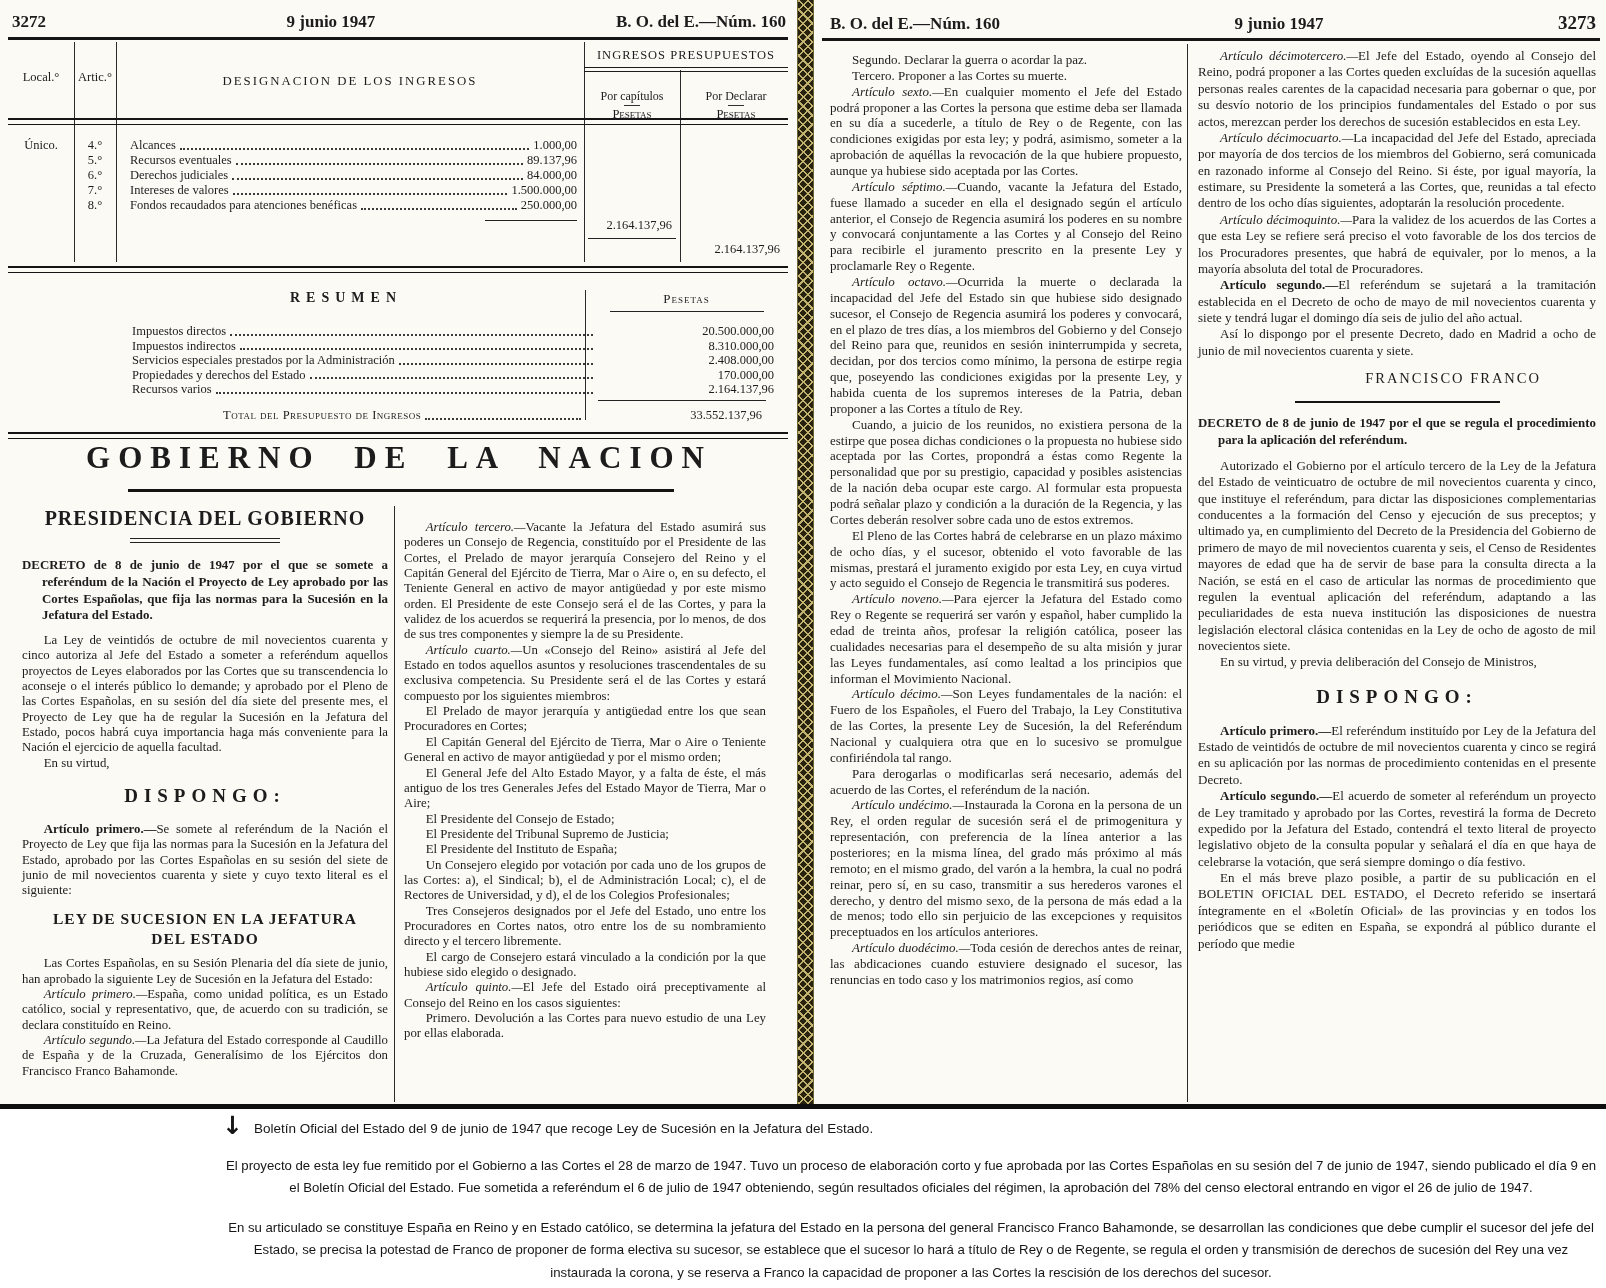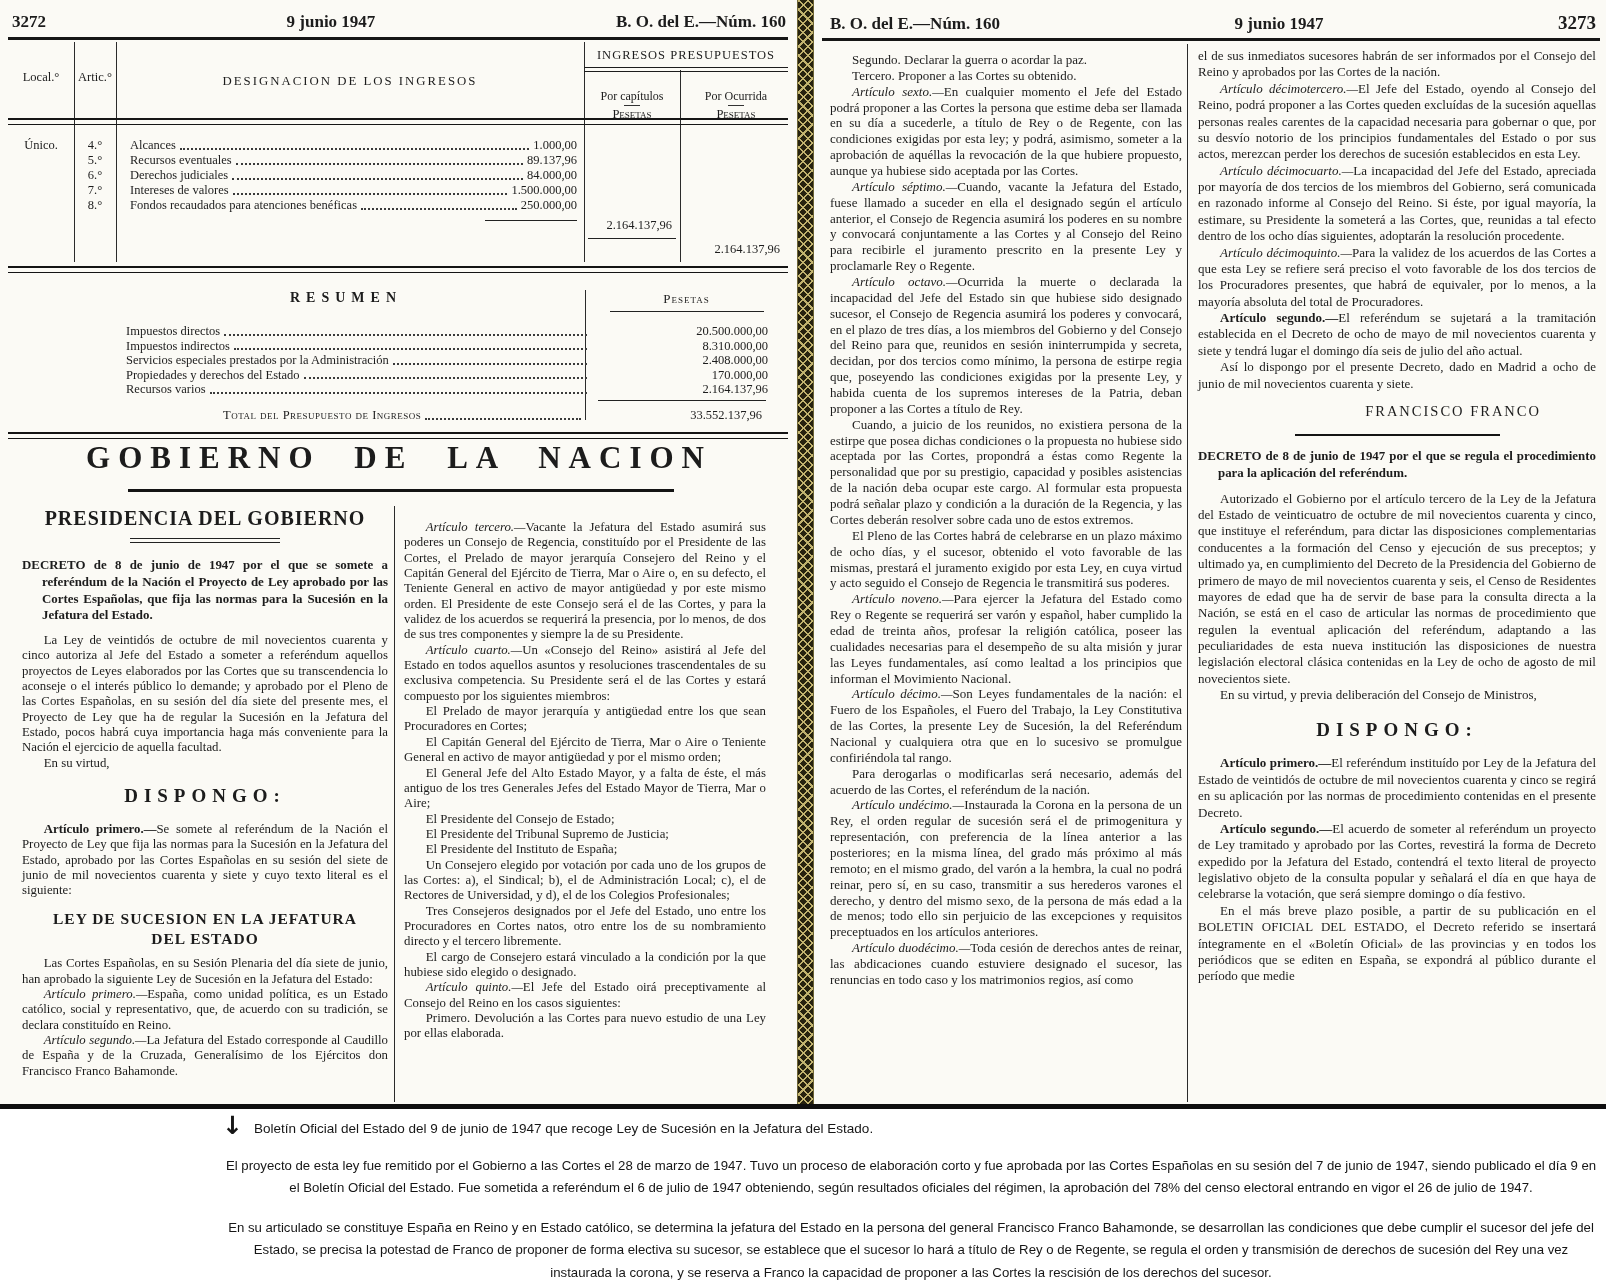--- a/index.html
+++ b/index.html
@@ -53,21 +53,21 @@
   .bt-bottomrule{position:absolute;top:266px;left:8px;width:780px;height:4px;
                  border-top:2px solid #141414;border-bottom:1px solid #141414;}
   
   .rs{position:absolute;top:282px;left:8px;width:780px;height:146px;font-size:12.5px;}
   .rs-vline{position:absolute;left:577px;top:8px;height:130px;width:1px;background:#2b2b2b;}
   .rs-title{position:absolute;top:8px;left:108px;width:460px;text-align:center;font-weight:bold;
             letter-spacing:6px;font-size:14px;}
   .rs-pes{position:absolute;top:9px;left:577px;width:203px;text-align:center;font-variant:small-caps;
           font-size:13px;letter-spacing:1px;}
   .rs-pesrule{position:absolute;top:29px;left:602px;width:154px;border-top:1.5px solid #222;}
-  .rs-rows{position:absolute;top:42px;left:6px;width:780px;line-height:14.6px;}
+  .rs-rows{position:absolute;top:42px;left:12px;width:780px;line-height:14.6px;}
   .rs-row{display:flex;}
   .rs-zone{width:577px;display:flex;align-items:flex-end;padding-left:112px;box-sizing:border-box;}
   .rs-amt{width:203px;text-align:right;padding-right:26px;box-sizing:border-box;}
   .rs-totrule{position:absolute;top:118px;left:590px;width:168px;border-top:1.5px solid #222;}
   .rs-total{position:absolute;top:126px;left:0;width:780px;display:flex;}
   .rs-totzone{width:577px;display:flex;align-items:flex-end;padding-left:215px;box-sizing:border-box;
               font-variant:small-caps;letter-spacing:.5px;}
   .rs-bottomrule{position:absolute;top:432px;left:8px;width:780px;height:4px;
                  border-top:2px solid #141414;border-bottom:1px solid #141414;}
   
@@ -119,21 +119,21 @@
         <div class="vline bt-v3"></div>
         <div class="vline bt-v4"></div>
         <div class="bt-group">INGRESOS PRESUPUESTOS</div>
         <div class="bt-grouprule"></div>
         <div class="bt-sub bt-sub1">
           <span>Por capítulos</span>
           <span class="dash"></span>
           <span class="pes">Pesetas</span>
         </div>
         <div class="bt-sub bt-sub2">
-          <span>Por Ocurrida</span>
+          <span>Por Declarar</span>
           <span class="dash"></span>
           <span class="pes">Pesetas</span>
         </div>
         <div class="bt-capt">Local.°</div>
         <div class="bt-artic">Artic.°</div>
         <div class="bt-desig">DESIGNACION DE LOS INGRESOS</div>
         <div class="bt-headrule"></div>
         <div class="bt-chapter">Único.</div>
         <div class="bt-artnums">
           <div>4.°</div>
@@ -270,37 +270,36 @@
     <div>
       <div class="rp-header">
         <span>B. O. del E.—Núm. 160</span>
         <span>9 junio 1947</span>
         <span class="rp-pageno">3273</span>
       </div>
       <div class="rp-rule"></div>
 
       <div class="rp-col1">
         <p class="para">Segundo.  Declarar la guerra o acordar la paz.</p>
-        <p class="para">Tercero.  Proponer a las Cortes su obtenido.</p>
+        <p class="para">Tercero.  Proponer a las Cortes su muerte.</p>
         <p class="para"><span class="lead it">Artículo sexto.—</span><span>En cualquier momento el Jefe del Estado podrá proponer a las Cortes la persona que estime deba ser llamada en su día a sucederle, a título de Rey o de Regente, con las condiciones exigidas por esta ley; y podrá, asimismo, someter a la aprobación de aquéllas la revocación de la que hubiere propuesto, aunque ya hubiese sido aceptada por las Cortes.</span></p>
         <p class="para"><span class="lead it">Artículo séptimo.—</span><span>Cuando, vacante la Jefatura del Estado, fuese llamado a suceder en ella el designado según el artículo anterior, el Consejo de Regencia asumirá los poderes en su nombre y convocará conjuntamente a las Cortes y al Consejo del Reino para recibirle el juramento prescrito en la presente Ley y proclamarle Rey o Regente.</span></p>
         <p class="para"><span class="lead it">Artículo octavo.—</span><span>Ocurrida la muerte o declarada la incapacidad del Jefe del Estado sin que hubiese sido designado sucesor, el Consejo de Regencia asumirá los poderes y convocará, en el plazo de tres días, a los miembros del Gobierno y del Consejo del Reino para que, reunidos en sesión ininterrumpida y secreta, decidan, por dos tercios como mínimo, la persona de estirpe regia que, poseyendo las condiciones exigidas por la presente Ley, y habida cuenta de los supremos intereses de la Patria, deban proponer a las Cortes a título de Rey.</span></p>
         <p class="para">Cuando, a juicio de los reunidos, no existiera persona de la estirpe que posea dichas condiciones o la propuesta no hubiese sido aceptada por las Cortes, propondrá a éstas como Regente la personalidad que por su prestigio, capacidad y posibles asistencias de la nación deba ocupar este cargo. Al formular esta propuesta podrá señalar plazo y condición a la duración de la Regencia, y las Cortes deberán resolver sobre cada uno de estos extremos.</p>
         <p class="para">El Pleno de las Cortes habrá de celebrarse en un plazo máximo de ocho días, y el sucesor, obtenido el voto favorable de las mismas, prestará el juramento exigido por esta Ley, en cuya virtud y acto seguido el Consejo de Regencia le transmitirá sus poderes.</p>
         <p class="para"><span class="lead it">Artículo noveno.—</span><span>Para ejercer la Jefatura del Estado como Rey o Regente se requerirá ser varón y español, haber cumplido la edad de treinta años, profesar la religión católica, poseer las cualidades necesarias para el desempeño de su alta misión y jurar las Leyes fundamentales, así como lealtad a los principios que informan el Movimiento Nacional.</span></p>
         <p class="para"><span class="lead it">Artículo décimo.—</span><span>Son Leyes fundamentales de la nación: el Fuero de los Españoles, el Fuero del Trabajo, la Ley Constitutiva de las Cortes, la presente Ley de Sucesión, la del Referéndum Nacional y cualquiera otra que en lo sucesivo se promulgue confiriéndola tal rango.</span></p>
         <p class="para">Para derogarlas o modificarlas será necesario, además del acuerdo de las Cortes, el referéndum de la nación.</p>
         <p class="para"><span class="lead it">Artículo undécimo.—</span><span>Instaurada la Corona en la persona de un Rey, el orden regular de sucesión será el de primogenitura y representación, con preferencia de la línea anterior a las posteriores; en la misma línea, del grado más próximo al más remoto; en el mismo grado, del varón a la hembra, la cual no podrá reinar, pero sí, en su caso, transmitir a sus herederos varones el derecho, y dentro del mismo sexo, de la persona de más edad a la de menos; todo ello sin perjuicio de las excepciones y requisitos preceptuados en los artículos anteriores.</span></p>
         <p class="para"><span class="lead it">Artículo duodécimo.—</span><span>Toda cesión de derechos antes de reinar, las abdicaciones cuando estuviere designado el sucesor, las renuncias en todo caso y los matrimonios regios, así como</span></p>
       </div>
 
       <div class="rp-colrule"></div>
 
       <div class="rp-col2">
-        <p class="para cont">el de sus inmediatos sucesores habrán de ser informados por el Consejo del Reino y aprobados por las Cortes de la nación.</p>
         <p class="para"><span class="lead it">Artículo décimotercero.—</span><span>El Jefe del Estado, oyendo al Consejo del Reino, podrá proponer a las Cortes queden excluídas de la sucesión aquellas personas reales carentes de la capacidad necesaria para gobernar o que, por su desvío notorio de los principios fundamentales del Estado o por sus actos, merezcan perder los derechos de sucesión establecidos en esta Ley.</span></p>
         <p class="para"><span class="lead it">Artículo décimocuarto.—</span><span>La incapacidad del Jefe del Estado, apreciada por mayoría de dos tercios de los miembros del Gobierno, será comunicada en razonado informe al Consejo del Reino. Si éste, por igual mayoría, la estimare, su Presidente la someterá a las Cortes, que, reunidas a tal efecto dentro de los ocho días siguientes, adoptarán la resolución procedente.</span></p>
         <p class="para"><span class="lead it">Artículo décimoquinto.—</span><span>Para la validez de los acuerdos de las Cortes a que esta Ley se refiere será preciso el voto favorable de los dos tercios de los Procuradores presentes, que habrá de equivaler, por lo menos, a la mayoría absoluta del total de Procuradores.</span></p>
         <p class="para"><span class="lead bd">Artículo segundo.—</span><span>El referéndum se sujetará a la tramitación establecida en el Decreto de ocho de mayo de mil novecientos cuarenta y siete y tendrá lugar el domingo día seis de julio del año actual.</span></p>
         <p class="para">Así lo dispongo por el presente Decreto, dado en Madrid a ocho de junio de mil novecientos cuarenta y siete.</p>
         <p class="para signature">FRANCISCO FRANCO</p>
         <div class="sig-rule"></div>
         <p class="decree-title">DECRETO de 8 de junio de 1947 por el que se regula el procedimiento para la aplicación del referéndum.</p>
         <p class="para">Autorizado el Gobierno por el artículo tercero de la Ley de la Jefatura del Estado de veinticuatro de octubre de mil novecientos cuarenta y cinco, que instituye el referéndum, para dictar las disposiciones complementarias conducentes a la formación del Censo y ejecución de sus preceptos; y ultimado ya, en cumplimiento del Decreto de la Presidencia del Gobierno de primero de mayo de mil novecientos cuarenta y seis, el Censo de Residentes mayores de edad que ha de servir de base para la consulta directa a la Nación, se está en el caso de articular las normas de procedimiento que regulen la eventual aplicación del referéndum, adaptando a las peculiaridades de esta nueva institución las disposiciones de nuestra legislación electoral clásica contenidas en la Ley de ocho de agosto de mil novecientos siete.</p>
         <p class="para">En su virtud, y previa deliberación del Consejo de Ministros,</p>

